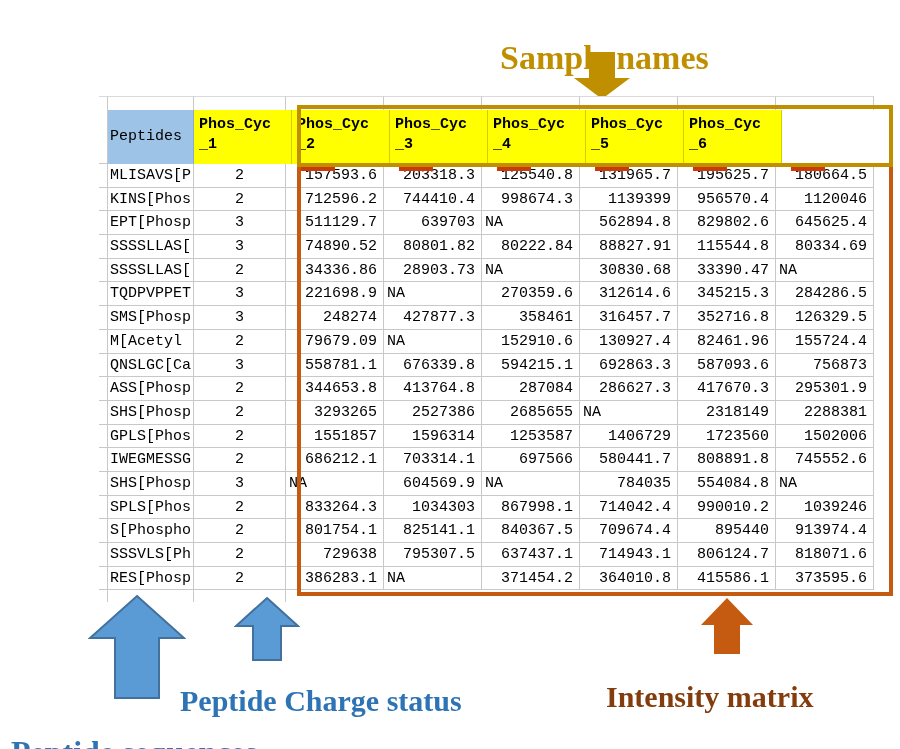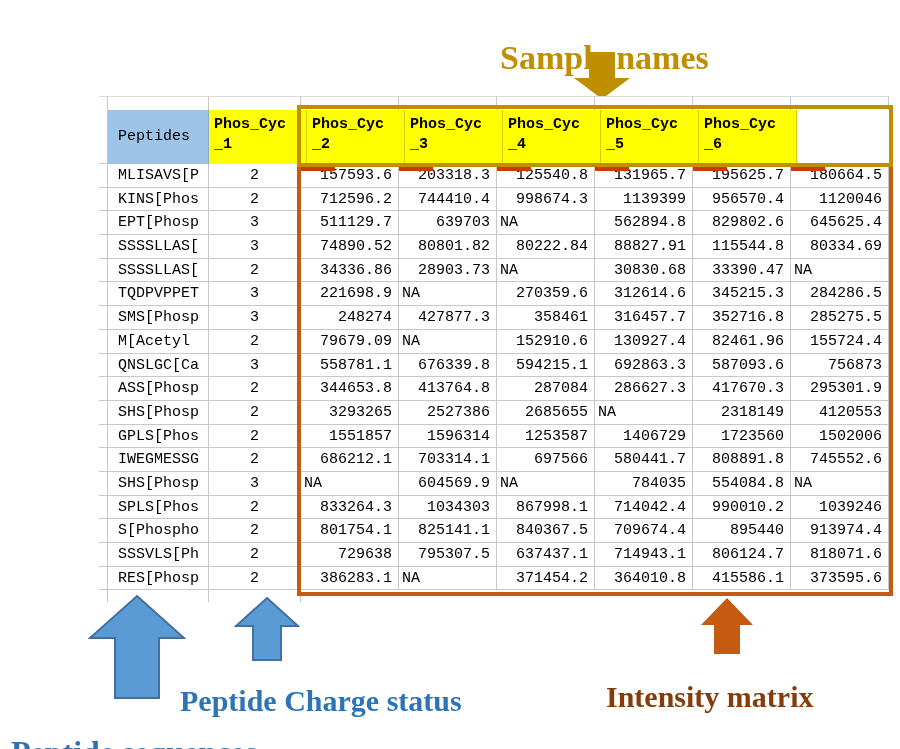--- a/index.html
+++ b/index.html
@@ -14,21 +14,21 @@
   .ann-brown  { color:#843C0C; font-size:30px; }
   .arrow-svg  { position:absolute; }
 
   
   .sheet { position:absolute; left:99px; top:96px; font-family:"Liberation Mono","DejaVu Sans Mono",monospace;
            font-size:15px; color:#000; }
   .row { display:flex; }
   .cell { flex:none; border-right:1px solid #c8c8c8; border-bottom:1px solid #c8c8c8;
           overflow:hidden; white-space:nowrap; background:#fff; }
   .c0   { width:9px;  border-right:1px solid #c8c8c8; }
-  .cpep { width:101px; padding-left:10px; }
+  .cpep { width:86px; padding-left:2px; }
   .cchg { width:92px; text-align:center; }
   .cval { width:98px; text-align:right; padding-right:6px; }
   .cval.na { text-align:left; padding-left:3px; }
   .toprow .cell { height:14px; border-top:1px solid #d9d9d9; border-bottom:none; background:#fff; }
   .hrow .cell { height:54px; display:flex; align-items:center; }
   .hrow .hblue { background:#9DC3E6; border-right:1px solid rgba(0,0,0,.12); border-bottom:1px solid #9DC3E6; }
   .hrow .hyellow { background:#FFFF00; border-right:1px solid rgba(120,120,0,.35); border-bottom:none;
                    align-items:flex-start; padding-top:5px; padding-left:5px; line-height:20px;
                    display:block; text-align:left;font-weight:bold; }
   .drow .cell { height:23.7px; line-height:23px; }
@@ -141,21 +141,21 @@
       </div>
       <div class="row drow">
         <div class="cell c0"></div>
         <div class="cell cpep">SMS[Phosp</div>
         <div class="cell cchg">3</div>
         <div class="cell cval">248274</div>
         <div class="cell cval">427877.3</div>
         <div class="cell cval">358461</div>
         <div class="cell cval">316457.7</div>
         <div class="cell cval">352716.8</div>
-        <div class="cell cval">285275.5</div>
+        <div class="cell cval">126329.5</div>
       </div>
       <div class="row drow">
         <div class="cell c0"></div>
         <div class="cell cpep">M[Acetyl</div>
         <div class="cell cchg">2</div>
         <div class="cell cval">79679.09</div>
         <div class="cell cval na">NA</div>
         <div class="cell cval">152910.6</div>
         <div class="cell cval">130927.4</div>
         <div class="cell cval">82461.96</div>
@@ -185,21 +185,21 @@
       </div>
       <div class="row drow">
         <div class="cell c0"></div>
         <div class="cell cpep">SHS[Phosp</div>
         <div class="cell cchg">2</div>
         <div class="cell cval">3293265</div>
         <div class="cell cval">2527386</div>
         <div class="cell cval">2685655</div>
         <div class="cell cval na">NA</div>
         <div class="cell cval">2318149</div>
-        <div class="cell cval">4120553</div>
+        <div class="cell cval">2288381</div>
       </div>
       <div class="row drow">
         <div class="cell c0"></div>
         <div class="cell cpep">GPLS[Phos</div>
         <div class="cell cchg">2</div>
         <div class="cell cval">1551857</div>
         <div class="cell cval">1596314</div>
         <div class="cell cval">1253587</div>
         <div class="cell cval">1406729</div>
         <div class="cell cval">1723560</div>

